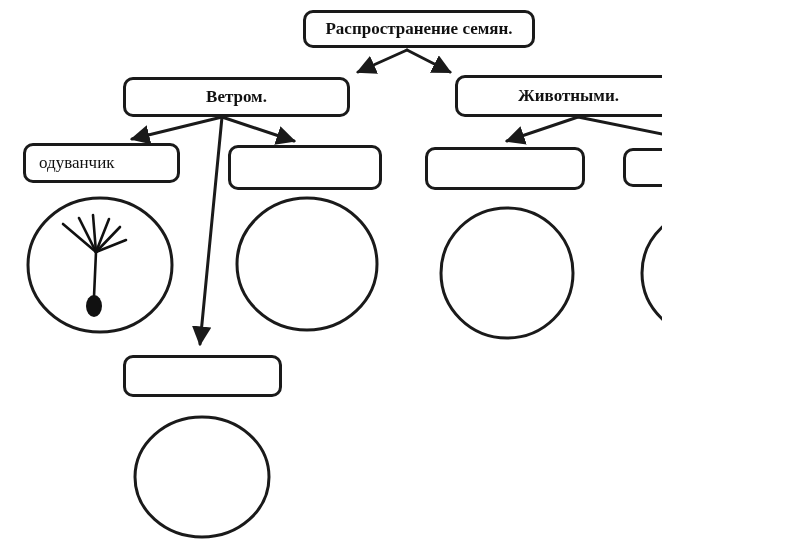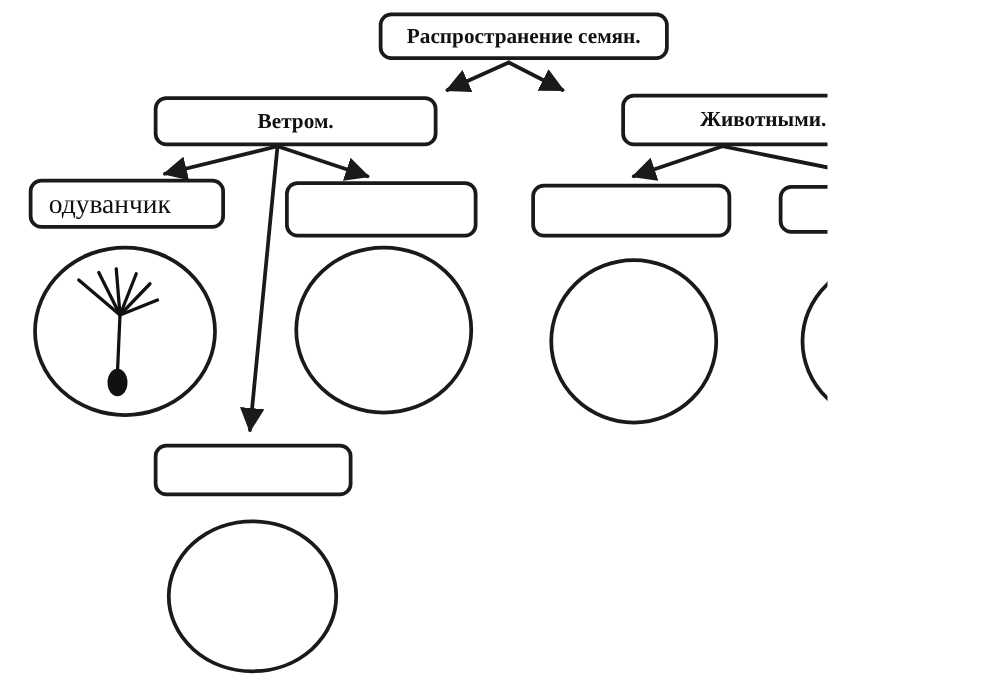--- a/index.html
+++ b/index.html
@@ -34,22 +34,22 @@
     z-index: 2;
     font-size: 17px;
   }
   .node.bold { font-weight: bold; }
   .node.left-text {
     justify-content: flex-start;
     padding-left: 13px;
   }
   .node-root     { left: 303px; top: 10px;  width: 232px; height: 38px; }
   .node-wind     { left: 123px; top: 77px;  width: 227px; height: 40px; justify-content: center; }
-  .node-animals  { left: 455px; top: 75px;  width: 227px; height: 42px; margin-left: 42px; }
-  .node-w-ex1    { left: 23px;  top: 143px; width: 157px; height: 40px; font-size: 22px; }
+  .node-animals  { left: 455px; top: 75px;  width: 227px; height: 42px; }
+  .node-w-ex1    { left: 23px;  top: 143px; width: 157px; height: 40px; font-size: 17px; }
   .node-w-ex2    { left: 228px; top: 145px; width: 154px; height: 45px; }
   .node-a-ex1    { left: 425px; top: 147px; width: 160px; height: 43px; }
   .node-a-ex2    { left: 623px; top: 148px; width: 160px; height: 39px; }
   .node-w-ex3    { left: 123px; top: 355px; width: 159px; height: 42px; }
   .label { pointer-events: none; }
 </style>
 </head>
 <body>
 
 <div class="canvas">

